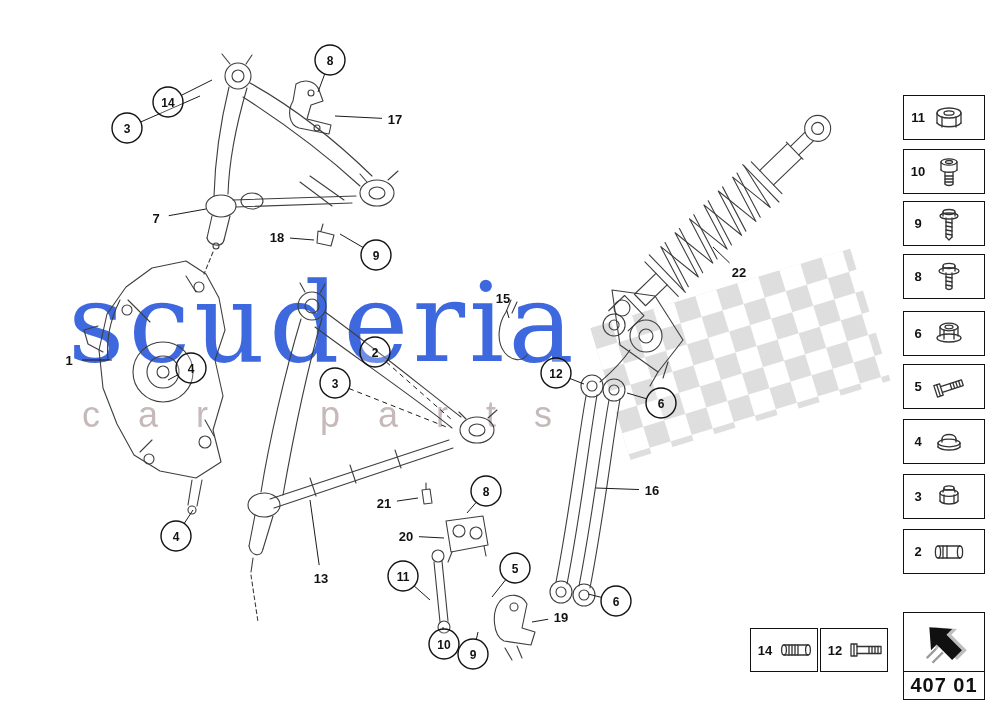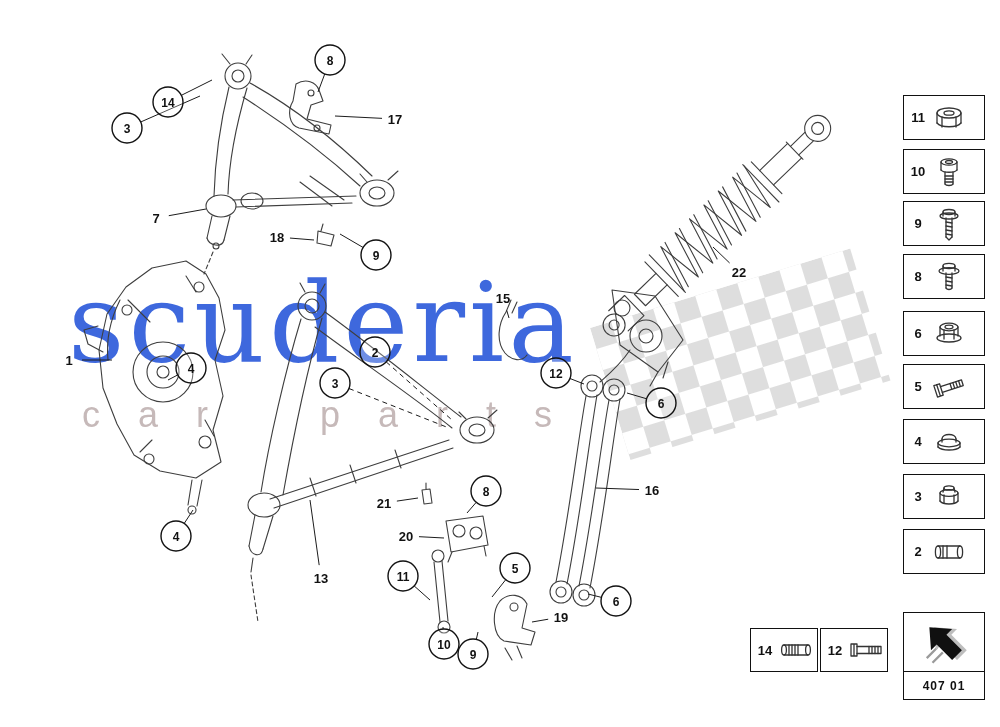--- a/index.html
+++ b/index.html
@@ -27,21 +27,21 @@
   .fbox{position:absolute;top:628px;width:68px;height:44px;border:1.6px solid #111;
         background:#fff;display:flex;align-items:center;z-index:3;padding-left:3px}
   .pn{font-size:13px;font-weight:700;width:22px;text-align:center;flex:0 0 auto}
   .picon{width:40px;height:40px;flex:0 0 auto;stroke:#333;fill:none;stroke-width:1.3;
          stroke-linecap:round;stroke-linejoin:round}
 
   .code-box{position:absolute;left:903px;top:612px;width:82px;height:88px;border:1.6px solid #111;
             background:#fff;z-index:3;display:flex;flex-direction:column}
   .arrow-wrap{flex:1;display:flex;align-items:center;justify-content:center;border-bottom:1.6px solid #111}
   .code{height:27px;display:flex;align-items:center;justify-content:center;
-        font-weight:700;font-size:12px;letter-spacing:1px}
+        font-weight:700;font-size:20px;letter-spacing:1px}
 </style>
 </head>
 <body>
 
 <div class="stage">
 
   <div class="watermark">
     <div class="wm-title">scuderia</div>
     <div class="wm-sub">car parts</div>
   </div>

